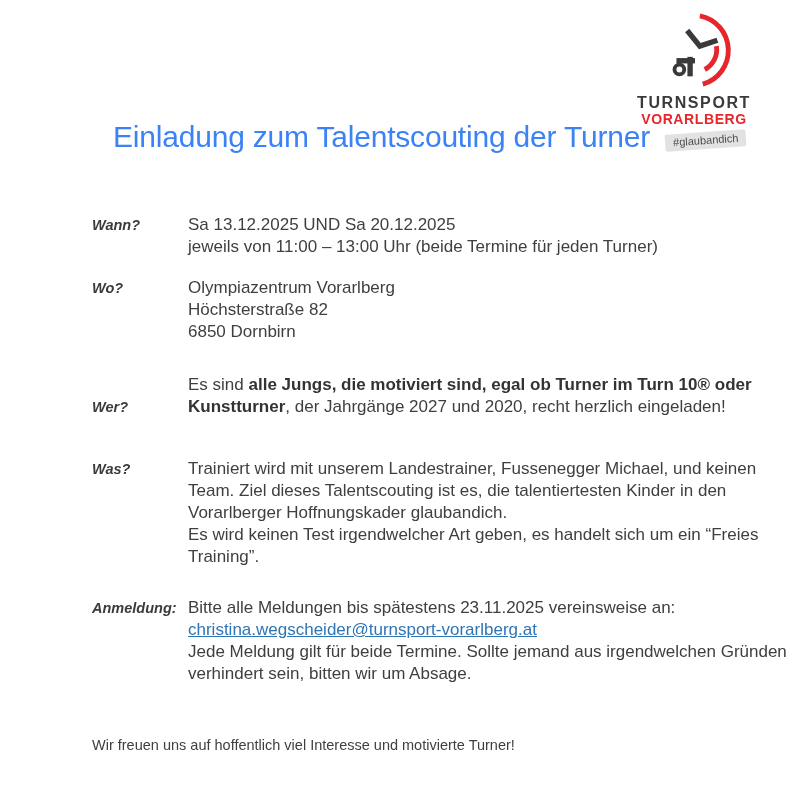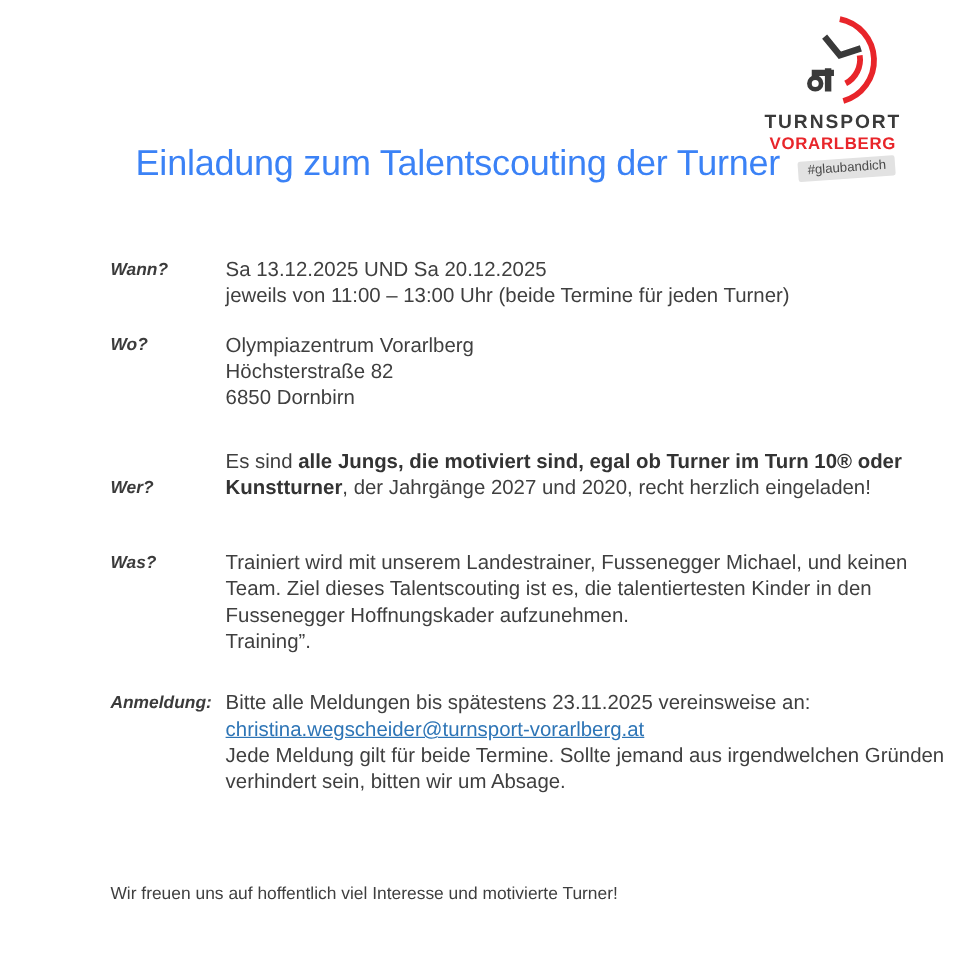--- a/index.html
+++ b/index.html
@@ -108,21 +108,22 @@
         <div class="tline"><span>Es sind </span><span class="b">alle Jungs, die motiviert sind, egal ob Turner im Turn 10® oder</span></div>
         <div class="tline"><span class="b">Kunstturner</span><span>, der Jahrgänge 2027 und 2020, recht herzlich eingeladen!</span></div>
       </div>
     </div>
 
     <div class="section sec-was">
       <div class="section-label">Was?</div>
       <div class="section-body">
         <div class="tline">Trainiert wird mit unserem Landestrainer, Fussenegger Michael, und keinen</div>
         <div class="tline">Team. Ziel dieses Talentscouting ist es, die talentiertesten Kinder in den</div>
-        <div class="tline">Fussenegger Hoffnungskader aufzunehmen.</div>
+        <div class="tline">Vorarlberger Hoffnungskader glaubandich.</div>
+        <div class="tline">Es wird keinen Test irgendwelcher Art geben, es handelt sich um ein “Freies</div>
         <div class="tline">Training”.</div>
       </div>
     </div>
 
     <div class="section sec-anm">
       <div class="section-label">Anmeldung:</div>
       <div class="section-body">
         <div class="tline">Bitte alle Meldungen bis spätestens 23.11.2025 vereinsweise an:</div>
         <div class="tline"><a class="email-link">christina.wegscheider@turnsport-vorarlberg.at</a></div>
         <div class="tline">Jede Meldung gilt für beide Termine. Sollte jemand aus irgendwelchen Gründen</div>

